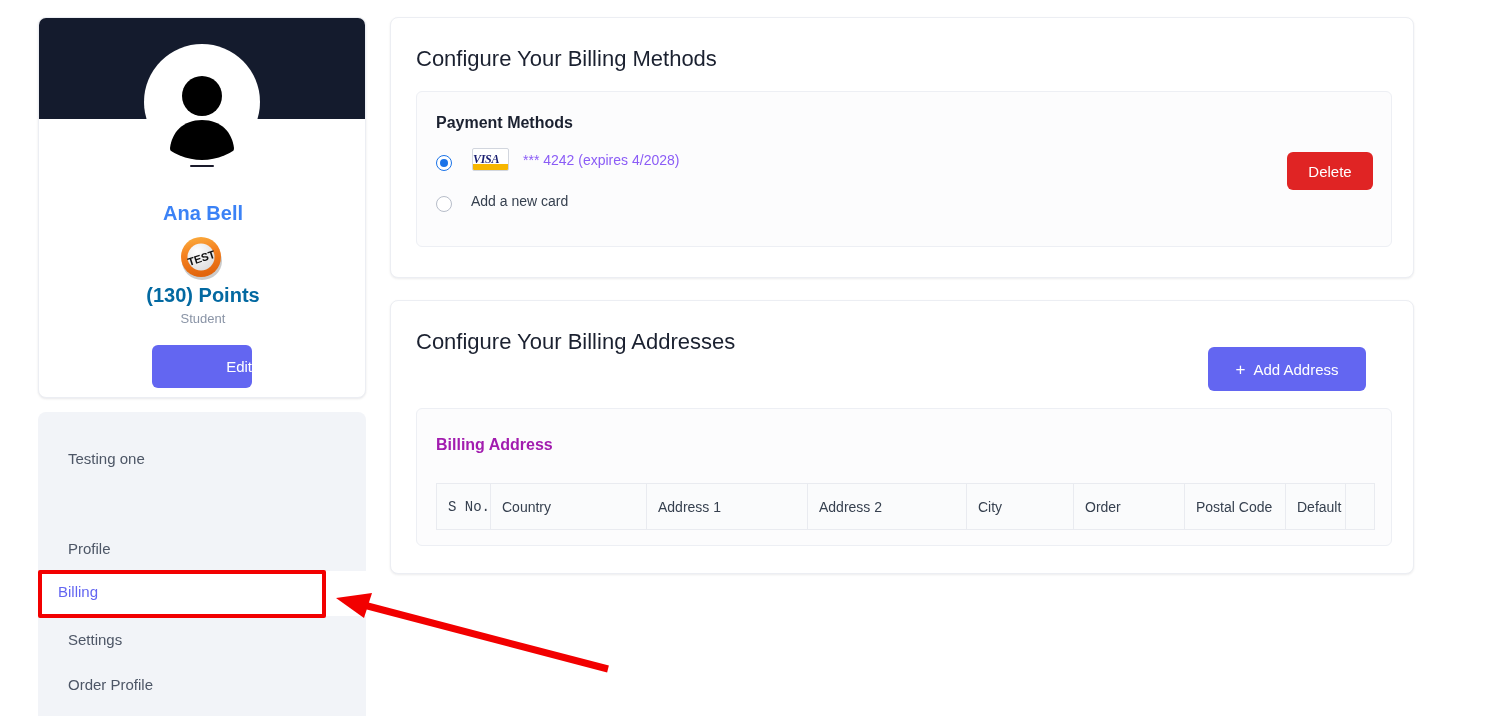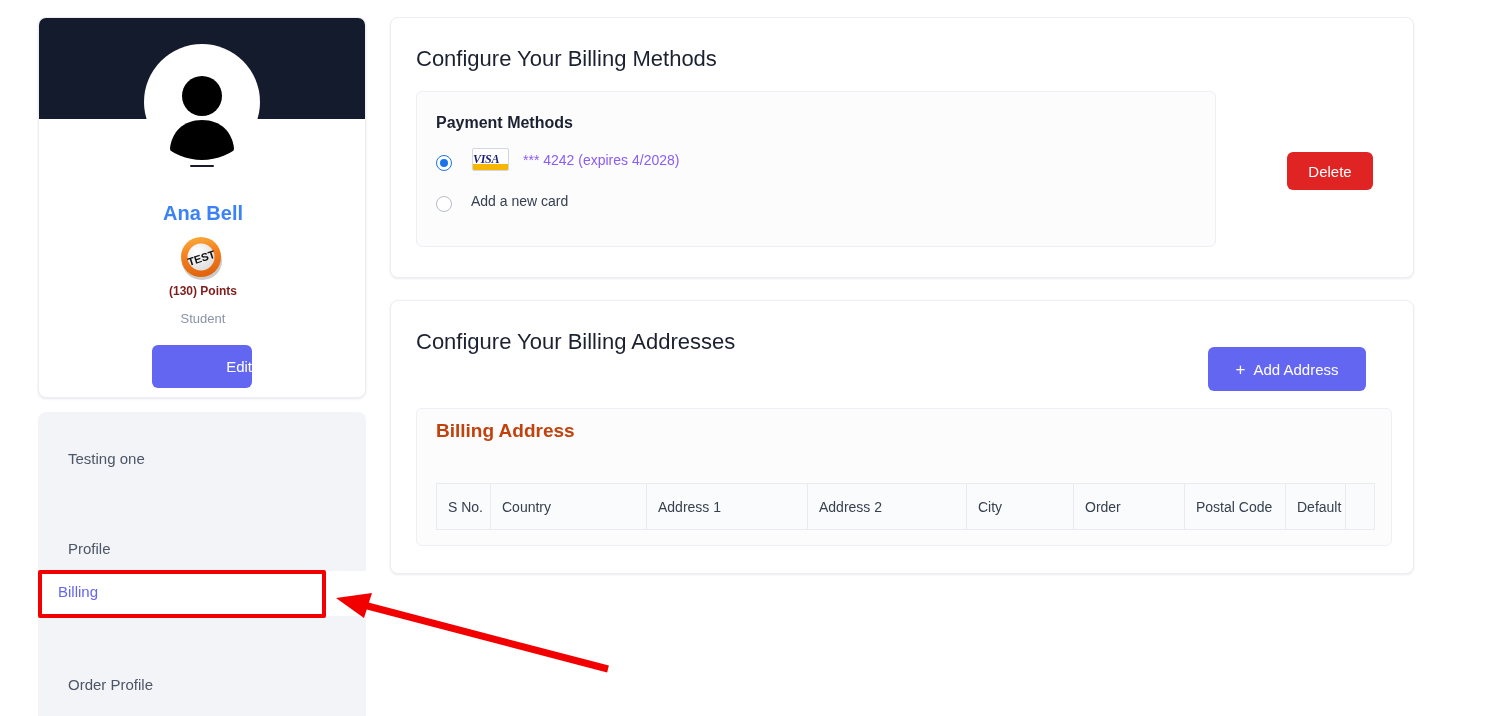--- a/index.html
+++ b/index.html
@@ -39,21 +39,21 @@
   .profile-name {
     position: absolute; left:0; top: 184px; width: 328px;
     text-align: center; font-size: 20px; font-weight: bold; color: #3b82f6;
   }
   .badge-test {
     position: absolute; left: 50%; top: 216px; transform: translateX(-50%);
     width: 48px; height: 48px;
   }
   .profile-points {
     position: absolute; left:0; top: 266px; width: 328px;
-    text-align: center; font-size: 12px; font-weight: bold; color: #7f1d1d;
+    text-align: center; font-size: 20px; font-weight: bold; color: #0369a1;
   }
   .profile-role {
     position: absolute; left:0; top: 293px; width: 328px;
     text-align: center; font-size: 13px; color: #8a94a6;
   }
   .edit-btn {
     position: absolute; left: 50%; top: 327px; transform: translateX(-50%);
     width: 100px; height: 43px;
     background: #6366f1; color: #ffffff;
     border: none; border-radius: 6px;
@@ -114,21 +114,21 @@
   .panel-title {
     position: absolute; left: 25px; top: 28px;
     font-size: 22px; color: #1b2130; font-weight: normal;
   }
 
   .inner-box {
     position: absolute;
     background: #fcfcfd;
     border: 1px solid #edeff4; border-radius: 6px;
   }
-  .methods-inner { left: 25px; top: 73px; width: 800px; height: 156px; }
+  .methods-inner { left: 25px; top: 73px; width: 976px; height: 156px; }
 
   .methods-heading {
     position: absolute; left: 19px; top: 22px;
     font-size: 16px; font-weight: bold; color: #1b2130;
   }
 
   .radio {
     position: absolute;
     width: 16px; height: 16px; border-radius: 50%;
     border: 1px solid #b7bdc9; background: #ffffff;
@@ -185,40 +185,40 @@
     background: #6366f1; color: #ffffff;
     border: none; border-radius: 6px;
     font-family: "Liberation Sans", sans-serif;
     font-size: 15px; cursor: pointer;
     display: flex; align-items: center; justify-content: center; gap: 8px;
   }
   .plus-ico { font-size: 17px; line-height: 1; }
 
   .addr-inner { left: 25px; top: 107px; width: 976px; height: 138px; }
   .addr-heading {
-    position: absolute; left: 19px; top: 11px;
-    font-size: 19px; font-weight: bold; color: #c2410c;
+    position: absolute; left: 19px; top: 27px;
+    font-size: 16px; font-weight: bold; color: #a21caf;
   }
 
   .addr-table {
     position: absolute; left: 19px; top: 74px;
     width: 938px;
     border-collapse: collapse;
     table-layout: fixed;
   }
   .addr-table th {
     height: 46px;
     border: 1px solid #e9ebf0;
     background: #fafbfc;
     text-align: left;
     padding-left: 11px;
     font-size: 14px; font-weight: normal; color: #36404f;
     white-space: nowrap;
   }
-  .c-sno   { width: 54px; }
+  .c-sno   { width: 54px; font-family: Liberation Mono, monospace; }
   .c-cty   { width: 156px; }
   .c-ad1   { width: 161px; }
   .c-ad2   { width: 159px; }
   .c-city  { width: 107px; }
   .c-state { width: 111px; }
   .c-post  { width: 101px; }
   .c-def   { width: 60px; }
   .c-extra { width: 29px; }
 </style>
 </head>
@@ -259,20 +259,21 @@
 
     <div class="profile-points">(130) Points</div>
     <div class="profile-role">Student</div>
     <button class="edit-btn">Edit</button>
   </div>
 
   <div class="nav-card">
     <div class="nav-item nav-i0">Testing one</div>
     <div class="nav-item nav-i2">Profile</div>
     <div class="nav-item nav-i3 active"></div>
+    <div class="nav-item nav-i4">Settings</div>
     <div class="nav-item nav-i5">Order Profile</div>
   </div>
 
   <div class="highlight-box"></div>
   <div class="highlight-label">Billing</div>
 
   <svg class="arrow-svg" viewBox="0 0 290 100">
     <line x1="278" y1="84" x2="30" y2="19" stroke="#f20000" stroke-width="7" stroke-linecap="butt"></line>
     <polygon points="6,13 42,8 34,33" fill="#f20000"></polygon>
   </svg>

